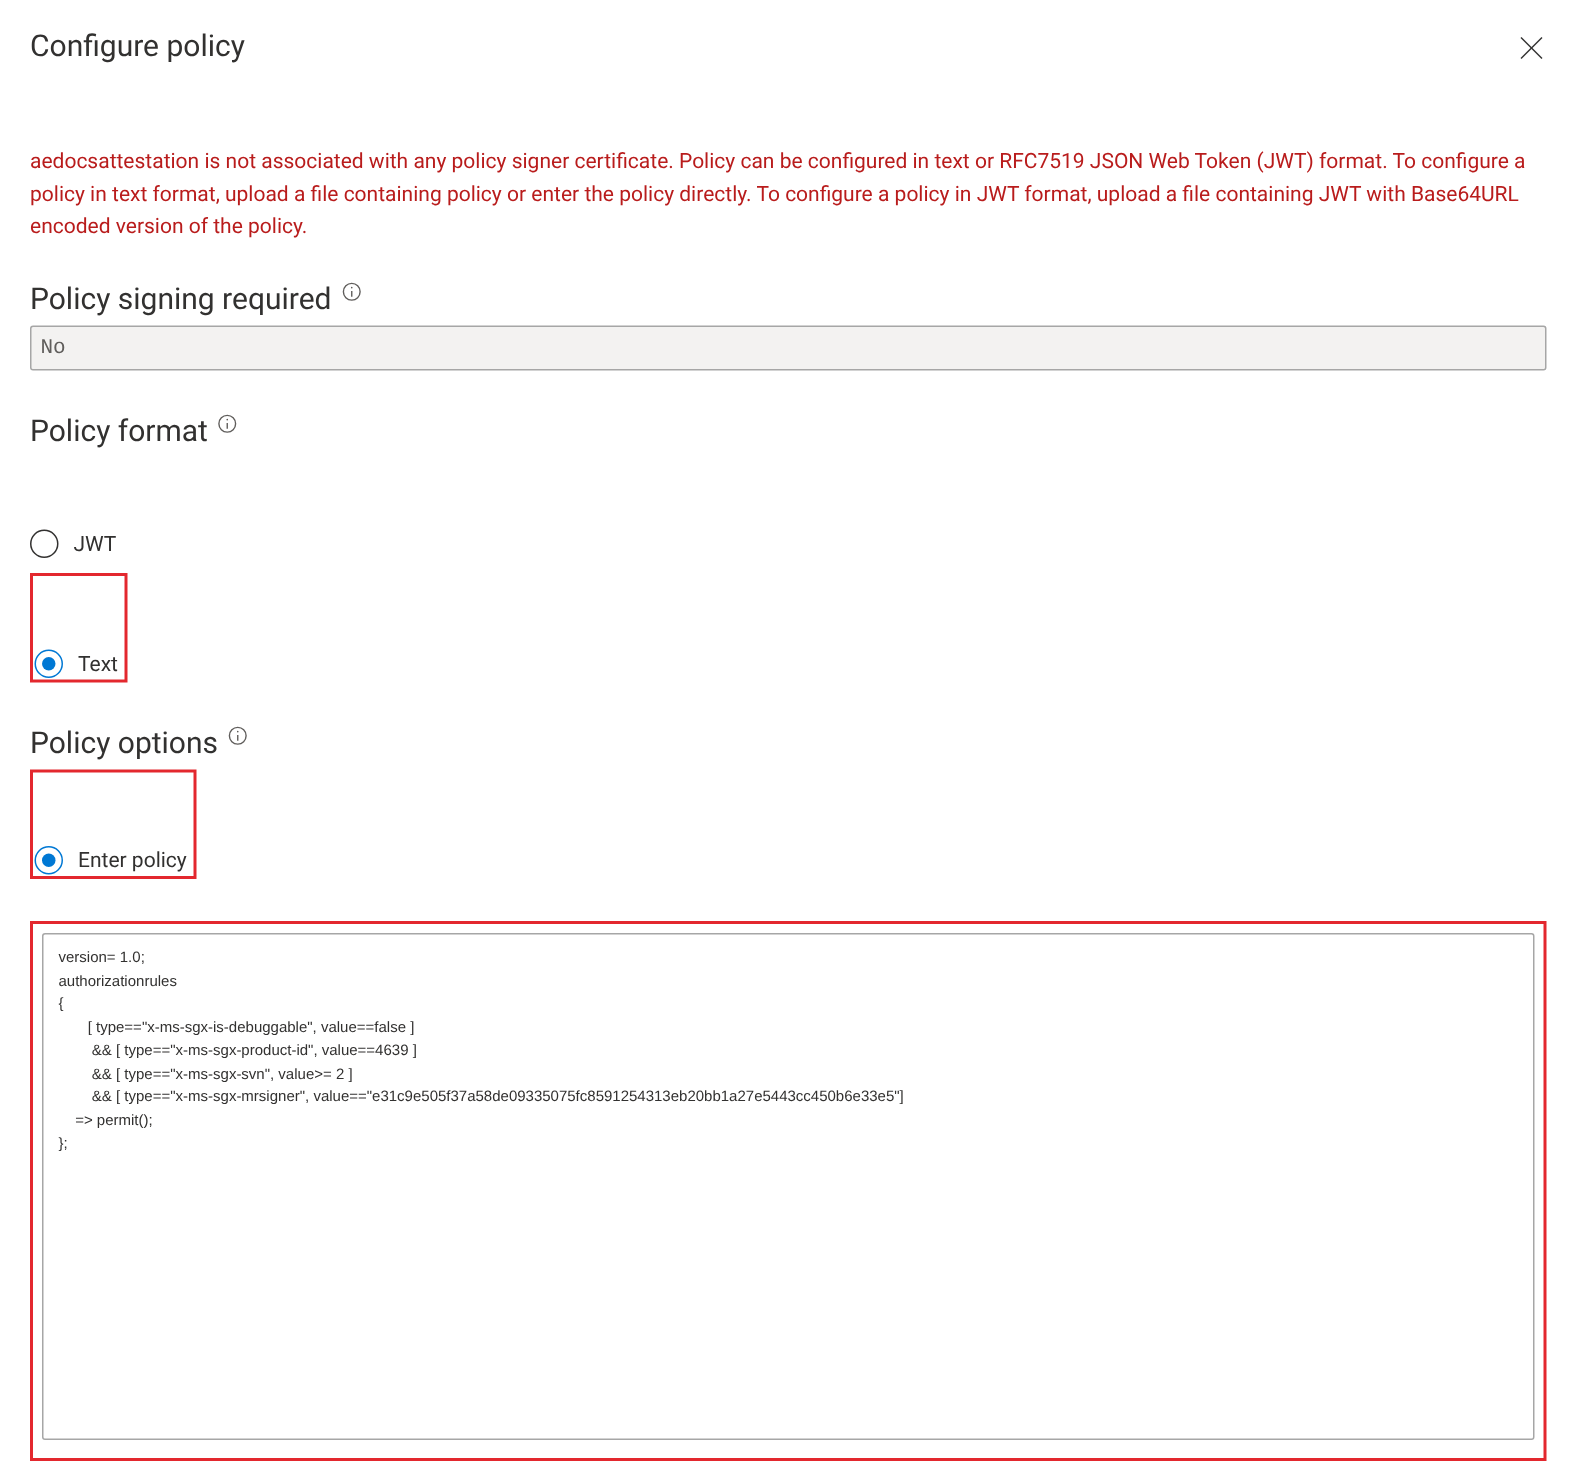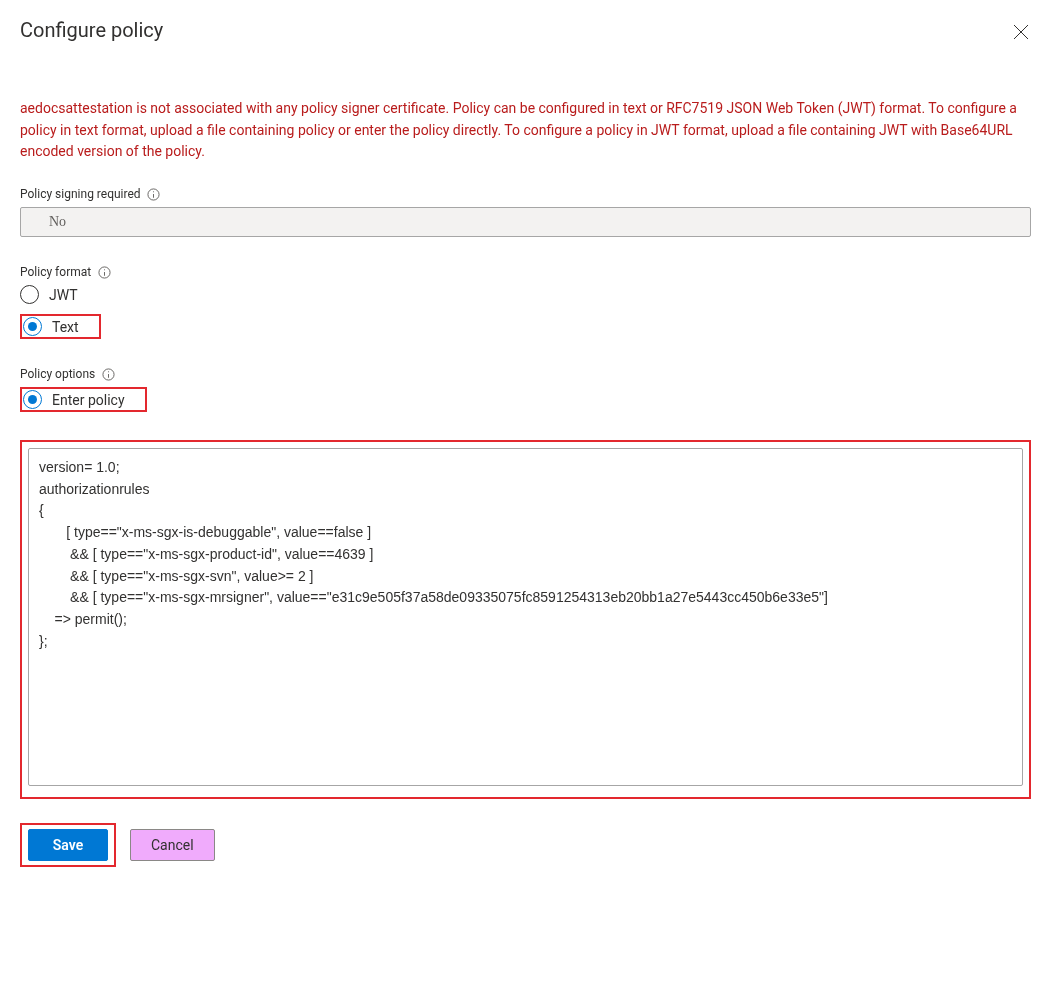--- a/index.html
+++ b/index.html
@@ -37,49 +37,50 @@
       line-height: 1.55;
       color: #b91c1c;
       margin-bottom: 24px;
       max-width: 1000px;
     }
     .field-block { margin-bottom: 28px; }
     .field-label {
       display: flex;
       align-items: flex-start;
       gap: 6px;
-      font-size: 12px;
+      font-size: 20px;
       color: #323130;
       margin-bottom: 6px;
     }
     .info-icon {
       display: inline-flex;
       align-items: center;
       justify-content: center;
       width: 14px;
       height: 14px;
     }
     .info-icon svg { width: 13px; height: 13px; }
     .text-input {
       width: 100%;
       height: 30px;
       border: 1px solid #a6a6a6;
       background: #f3f2f1;
       color: #605e5c;
-      padding: 4px 28px;
-      font-size: 14px;
-      font-family: Liberation Serif, serif;
+      padding: 4px 6px;
+      font-size: 14px;
+      font-family: Liberation Mono, monospace;
       border-radius: 2px;
     }
     .radio-group { display: flex; flex-direction: column; gap: 10px; margin-top: 4px; }
     .radio-row {
       display: flex;
       align-items: center;
       gap: 10px;
       cursor: pointer;
+      margin-top: 48px;
     }
     .radio-circle {
       width: 19px;
       height: 19px;
       border: 1px solid #323130;
       border-radius: 50%;
       display: inline-flex;
       align-items: center;
       justify-content: center;
       flex-shrink: 0;
@@ -96,36 +97,36 @@
       border-radius: 50%;
     }
     .radio-label { font-size: 14px; color: #323130; }
     .highlight-wrap {
       border: 2px solid #e3282e;
       display: inline-flex;
       align-items: center;
       padding: 2px 6px 2px 2px;
       width: fit-content;
     }
-    .highlight-wrap.tight { padding: 1px 20px 1px 1px; align-items: flex-end; }
+    .highlight-wrap.tight { padding: 1px 4px 1px 1px; align-items: flex-end; }
     .policy-text-box {
       border: 2px solid #e3282e;
       padding: 6px 6px 8px 6px;
       margin-top: 10px;
       margin-bottom: 24px;
     }
     .policy-text-box .field-label { padding-left: 2px; margin-bottom: 4px; }
     .policy-textarea {
       width: 100%;
       height: 338px;
       border: 1px solid #a6a6a6;
       background: #ffffff;
       color: #323130;
       padding: 8px 10px;
-      font-size: 14px;
+      font-size: 10px;
       font-family: "Segoe UI", -apple-system, sans-serif;
       line-height: 1.55;
       resize: none;
       border-radius: 2px;
       white-space: pre;
       overflow: auto;
     }
     .button-row {
       display: flex;
       gap: 14px;

